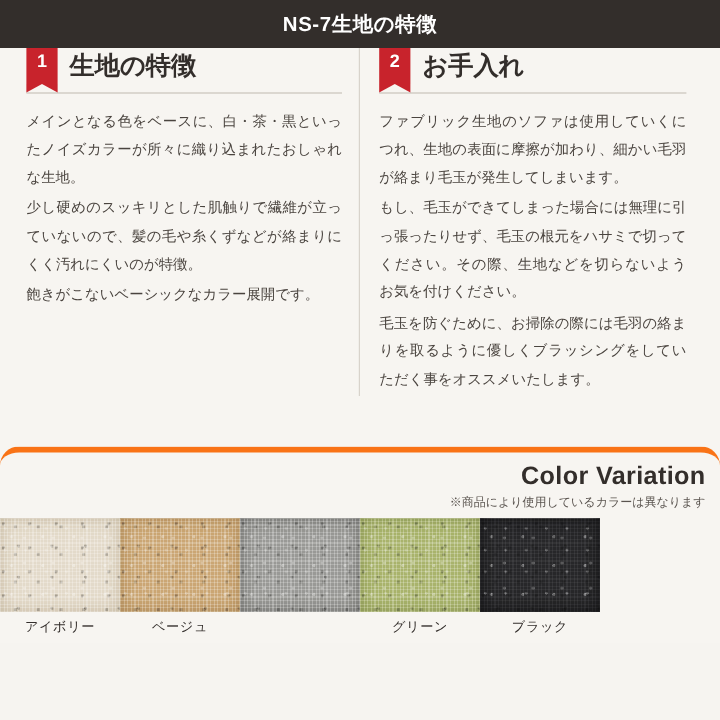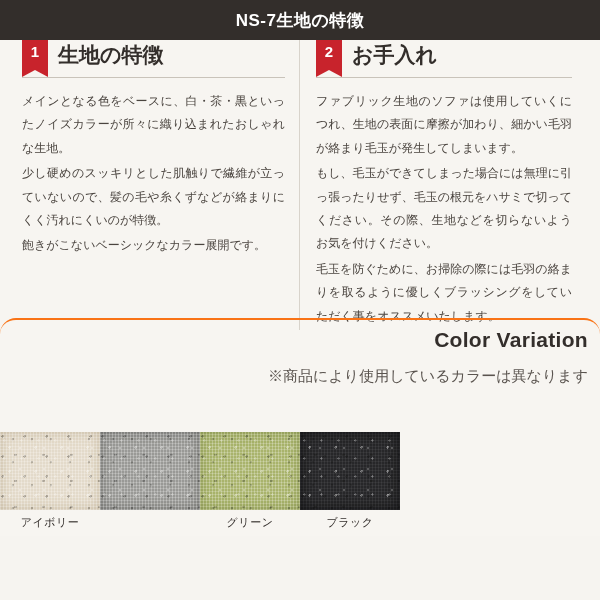--- a/index.html
+++ b/index.html
@@ -112,43 +112,42 @@
     color: #4a443f;
     text-align: justify;
   }
 
   
   .cv-wrap {
     position: absolute;
     left: 0;
     right: 0;
     bottom: 0;
-    border-top: 2px solid #f97316;
+    border-top: 5px solid #f97316;
     padding-top: 8px;
     border-radius: 16px;
   }
   .cv-head {
     text-align: right;
     padding: 0 12px 6px 0;
   }
   .cv-title {
     font-size: 21px;
     font-weight: bold;
     color: #332e2b;
     letter-spacing: 0.3px;
   }
   .cv-note {
-    font-size: 15px;
+    font-size: 10px;
     color: #5a544f;
-    margin-top: 15px;
+    margin-top: 3px;
   }
   .swatches {
     display: flex;
     width: 600px;
-    margin-top: 40px;
   }
   .swatch {
     width: 100px;
     box-sizing: border-box;
   }
   .chip {
     height: 78px;
     width: 100%;
     position: relative;
     overflow: hidden;
@@ -229,20 +228,26 @@
     </div>
     <div class="swatches">
 
       <div class="swatch">
         <div class="chip" style="background: rgb(232, 224, 210); box-shadow: rgb(205, 194, 174) 0px 0px 14px inset;">
             <span class="fleck"></span>
           </div>
         <div class="chip-label">アイボリー</div>
       </div>
 
+      <div class="swatch">
+        <div class="chip" style="background: rgb(211, 180, 137); box-shadow: rgb(180, 149, 106) 0px 0px 14px inset;">
+            <span class="fleck"></span>
+          </div>
+        <div class="chip-label">ベージュ</div>
+      </div>
 
 
       <div class="swatch">
         <div class="chip" style="background: rgb(169, 169, 166); box-shadow: rgb(127, 127, 125) 0px 0px 14px inset;">
             <span class="fleck"></span>
           </div>
       </div>
 
       <div class="swatch">
         <div class="chip" style="background: rgb(182, 191, 130); box-shadow: rgb(150, 160, 99) 0px 0px 14px inset;">

